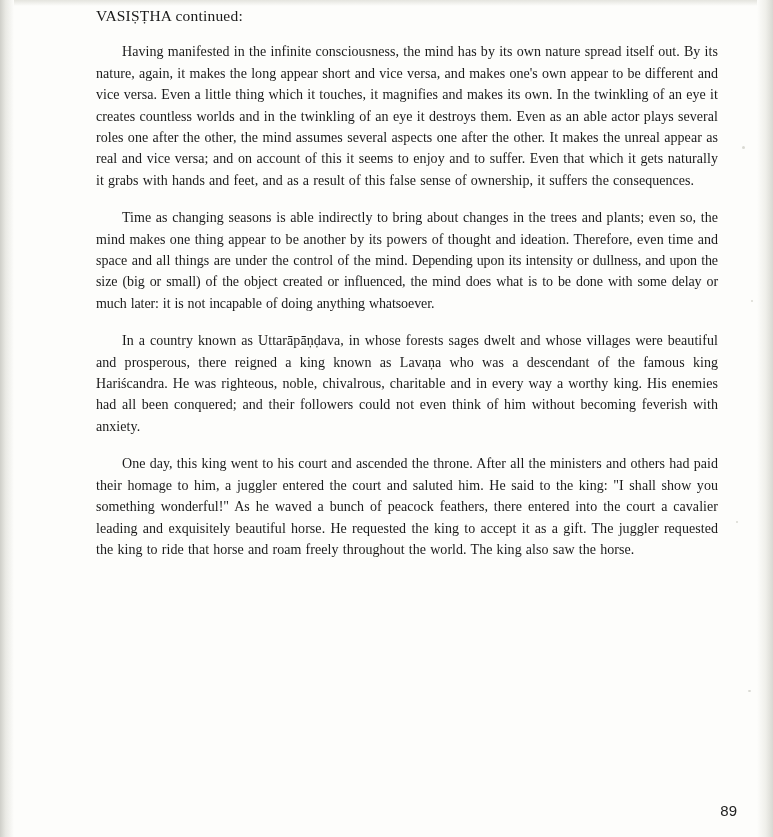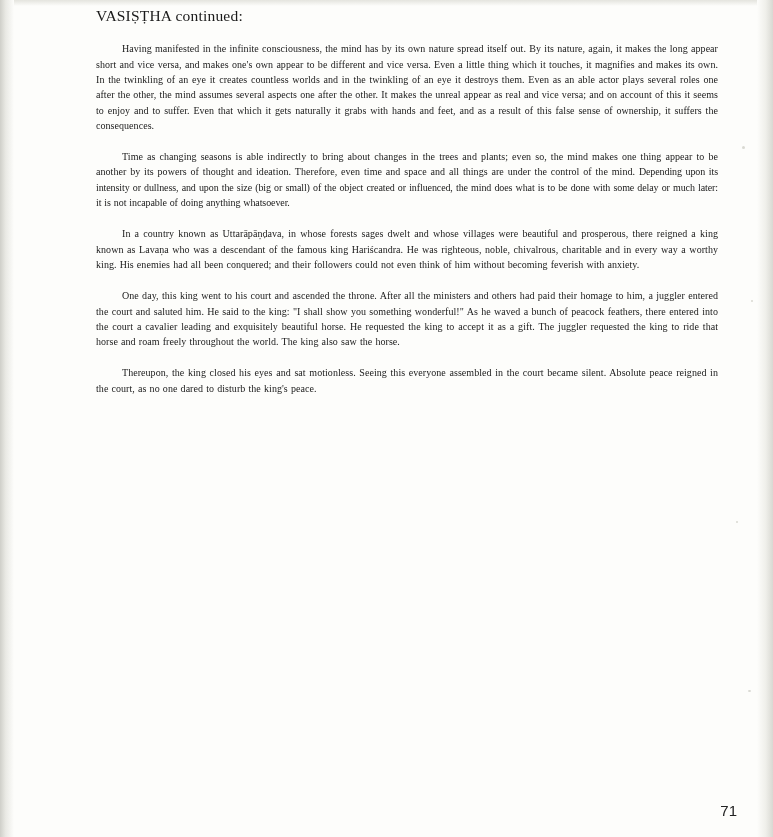--- a/index.html
+++ b/index.html
@@ -48,21 +48,21 @@
     width: 622px;
     padding-top: 6px;
   }
   .speaker {
     font-size: 15.5px;
     letter-spacing: 0.2px;
     margin: 0 0 16px 0;
     line-height: 1.25;
   }
   p.para {
-    font-size: 10px;
+    font-size: 14px;
     line-height: 1.53;
     text-align: justify;
     margin: 0 0 16px 0;
     text-indent: 26px;
     letter-spacing: 0.05px;
     word-spacing: 0.6px;
   }
   .bold-run {
     font-weight: normal;
     letter-spacing: -0.1px;
@@ -99,18 +99,17 @@
   <div class="speck s3"></div>
   <div class="speck s4"></div>
 
   <div class="content">
     <div class="speaker">VASIṢṬHA continued:</div>
     <div id="paragraphs">
         <p class="para"><span>Having manifested in the infinite consciousness, the mind has by its own nature spread itself out. By its nature, again, it makes the long appear short and vice versa, and makes one's own appear to be different and vice versa. Even a little thing which it touches, it magnifies and makes its own. In the twinkling of an eye it creates countless worlds and in the twinkling of an eye it destroys them. Even as an able actor plays several roles one after the other, the mind assumes several aspects one after the other. It makes the unreal appear as real and vice versa; and on account of this it seems to enjoy and to suffer. Even that which it gets naturally it grabs with hands and feet, and as a result of this false sense of ownership, it suffers the consequences.</span></p>
         <p class="para"><span>Time as changing seasons is able indirectly to bring about changes in the trees and plants; even so, the mind makes one thing appear to be another by its powers of thought and ideation. Therefore, even time and space and all things are under the control of the mind. </span><span class="bold-run">Depending upon its intensity or dullness, and upon the size (big or small) of the object created or influenced, the mind does what is to be done with some delay or much later: it is not incapable of doing anything whatsoever.</span></p>
         <p class="para"><span>In a country known as Uttarāpāṇḍava, in whose forests sages dwelt and whose villages were beautiful and prosperous, there reigned a king known as Lavaṇa who was a descendant of the famous king Hariścandra. He was righteous, noble, chivalrous, charitable and in every way a worthy king. His enemies had all been conquered; and their followers could not even think of him without becoming feverish with anxiety.</span></p>
         <p class="para"><span>One day, this king went to his court and ascended the throne. After all the ministers and others had paid their homage to him, a juggler entered the court and saluted him. He said to the king: "I shall show you something wonderful!" As he waved a bunch of peacock feathers, there entered into the court a cavalier leading and exquisitely beautiful horse. He requested the king to accept it as a gift. The juggler requested the king to ride that horse and roam freely throughout the world. The king also saw the horse.</span></p>
-        <p class="para"><span>Thereupon, the king closed his eyes and sat motionless. Seeing this everyone assembled in the court became silent. Absolute peace reigned in the court, as no one dared to disturb the king's peace.</span></p>
       </div>
   </div>
 
-  <div class="folio">71</div>
+  <div class="folio">89</div>
 </div>
 
 </body></html>

